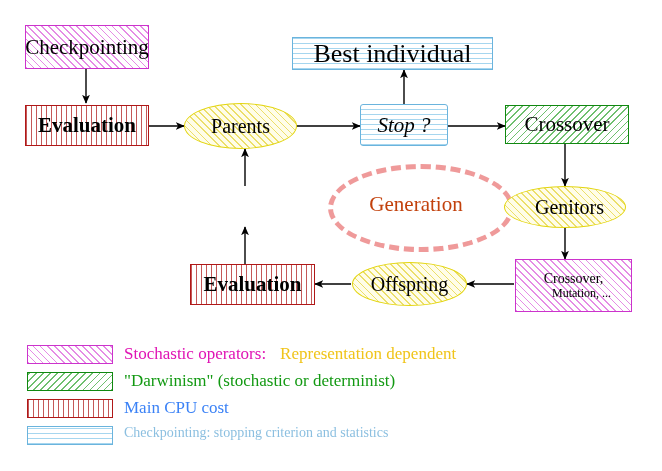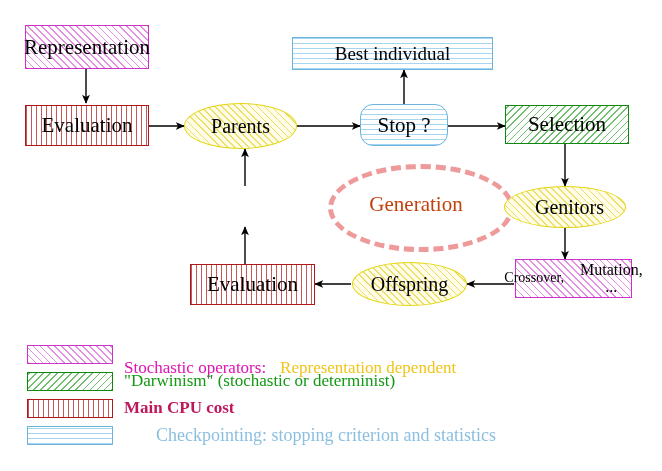--- a/index.html
+++ b/index.html
@@ -58,20 +58,21 @@
         #ffffff 1.2px, #ffffff 5px);
   }
   
   .pat-red {
     border: 1px solid #b01818;
     background-color: #ffffff;
     background-image: repeating-linear-gradient(
         90deg,
         #c45858 0px, #c45858 1.3px,
         #ffffff 1.3px, #ffffff 5px);
+    font-weight: bold;
   }
   
   .pat-blue {
     border: 1px solid #6bb4dd;
     background-color: #ffffff;
     background-image: repeating-linear-gradient(
         0deg,
         #a6d6ef 0px, #a6d6ef 1.2px,
         #ffffff 1.2px, #ffffff 5px);
   }
@@ -79,21 +80,21 @@
   .pat-yellow {
     border: 1px solid #e3d510;
     background-color: #fffbe0;
     background-image: repeating-linear-gradient(
         45deg,
         #ecdf6a 0px, #ecdf6a 1.2px,
         #fffde8 1.2px, #fffde8 5px);
   }
 
   .ellipse { border-radius: 50%; }
-  .rounded { border-radius: 13px; }
+  .rounded { border-radius: 3px; font-style: italic; }
 
   
   .gen-ellipse {
     position: absolute;
     border: 5px dashed #ef9a9a;
     border-radius: 50%;
     background: transparent;
     z-index: 1;
   }
   .gen-label {
@@ -150,74 +151,74 @@
       <line x1="245" y1="264" x2="245" y2="227" marker-end="url(#ah)"></line>
 
       <line x1="245" y1="186" x2="245" y2="149" marker-end="url(#ah)"></line>
     </g>
   </svg>
 
   <div class="gen-ellipse" style="left:328px; top:164px; width:176px; height:78px;"></div>
   <div class="gen-label" style="left:328px; top:192px; width:176px; font-size:21px;">Generation</div>
 
   <div class="node pat-magenta" style="left:25px; top:25px; width:124px; height:44px;">
-    <span class="lbl" style="font-size:21px;">Representation</span>
+    <span class="lbl" style="font-size:21px;">Checkpointing</span>
   </div>
 
   <div class="node pat-red" style="left:25px; top:105px; width:124px; height:41px;">
     <span class="lbl" style="font-size:21px;">Evaluation</span>
   </div>
 
   <div class="node pat-yellow ellipse" style="left:184px; top:103px; width:113px; height:46px;">
     <span class="lbl" style="font-size:20px;">Parents</span>
   </div>
 
   <div class="node pat-blue rounded" style="left:360px; top:104px; width:88px; height:42px;">
     <span class="lbl" style="font-size:21px;">Stop ?</span>
   </div>
 
   <div class="node pat-blue" style="left:292px; top:37px; width:201px; height:33px;">
-    <span class="lbl" style="font-size:19px;">Best individual</span>
+    <span class="lbl" style="font-size:26px;">Best individual</span>
   </div>
 
   <div class="node pat-green" style="left:505px; top:105px; width:124px; height:39px;">
-    <span class="lbl" style="font-size:21px;">Selection</span>
+    <span class="lbl" style="font-size:21px;">Crossover</span>
   </div>
 
   <div class="node pat-yellow ellipse" style="left:504px; top:186px; width:122px; height:42px;">
     <span class="lbl" style="font-size:20px;margin-left:9px;">Genitors</span>
   </div>
 
-  <div class="node pat-magenta" style="left:515px; top:259px; width:117px; height:39px; flex-direction:row; justify-content:center;">
+  <div class="node pat-magenta" style="left:515px; top:259px; width:117px; height:53px; flex-direction:column; justify-content:center;">
     <span class="lbl" style="font-size:14px;">Crossover,</span>
-    <span class="lbl" style="font-size:16px;margin-left:16px;">Mutation, ...</span>
+    <span class="lbl" style="font-size:12px;margin-left:16px;">Mutation, ...</span>
   </div>
 
   <div class="node pat-yellow ellipse" style="left:352px; top:262px; width:115px; height:44px;">
     <span class="lbl" style="font-size:20px;">Offspring</span>
   </div>
 
   <div class="node pat-red" style="left:190px; top:264px; width:125px; height:41px;">
     <span class="lbl" style="font-size:21px;">Evaluation</span>
   </div>
 
 
   <div class="legend-swatch pat-magenta" style="left:27px; top:345px; width:86px; height:19px;"></div>
-  <div class="legend-text" style="left:124px; top:344px; font-size:17px;margin-top:14px;">
+  <div class="legend-text" style="left:124px; top:344px; font-size:17px;">
     <span style="color:#e014b4;">Stochastic operators:</span><span class="seg2" style="color:#f0c419;">Representation dependent</span>
   </div>
 
   <div class="legend-swatch pat-green" style="left:27px; top:372px; width:86px; height:19px;"></div>
   <div class="legend-text" style="left:124px; top:371px; font-size:17px;">
     <span style="color:#129912;">"Darwinism" (stochastic or determinist)</span>
   </div>
 
   <div class="legend-swatch pat-red" style="left:27px; top:399px; width:86px; height:19px;"></div>
   <div class="legend-text" style="left:124px; top:398px; font-size:17px;">
-    <span style="color:#be185d;font-weight:bold;">Main CPU cost</span>
+    <span style="color:#3b82f6;">Main CPU cost</span>
   </div>
 
   <div class="legend-swatch pat-blue" style="left:27px; top:426px; width:86px; height:19px;"></div>
-  <div class="legend-text" style="left:124px; top:425px; font-size:18px;margin-left:32px;">
+  <div class="legend-text" style="left:124px; top:425px; font-size:14px;">
     <span style="color:#8bbfe0;">Checkpointing: stopping criterion and statistics</span>
   </div>
 
 </div>
 
 </body></html>

